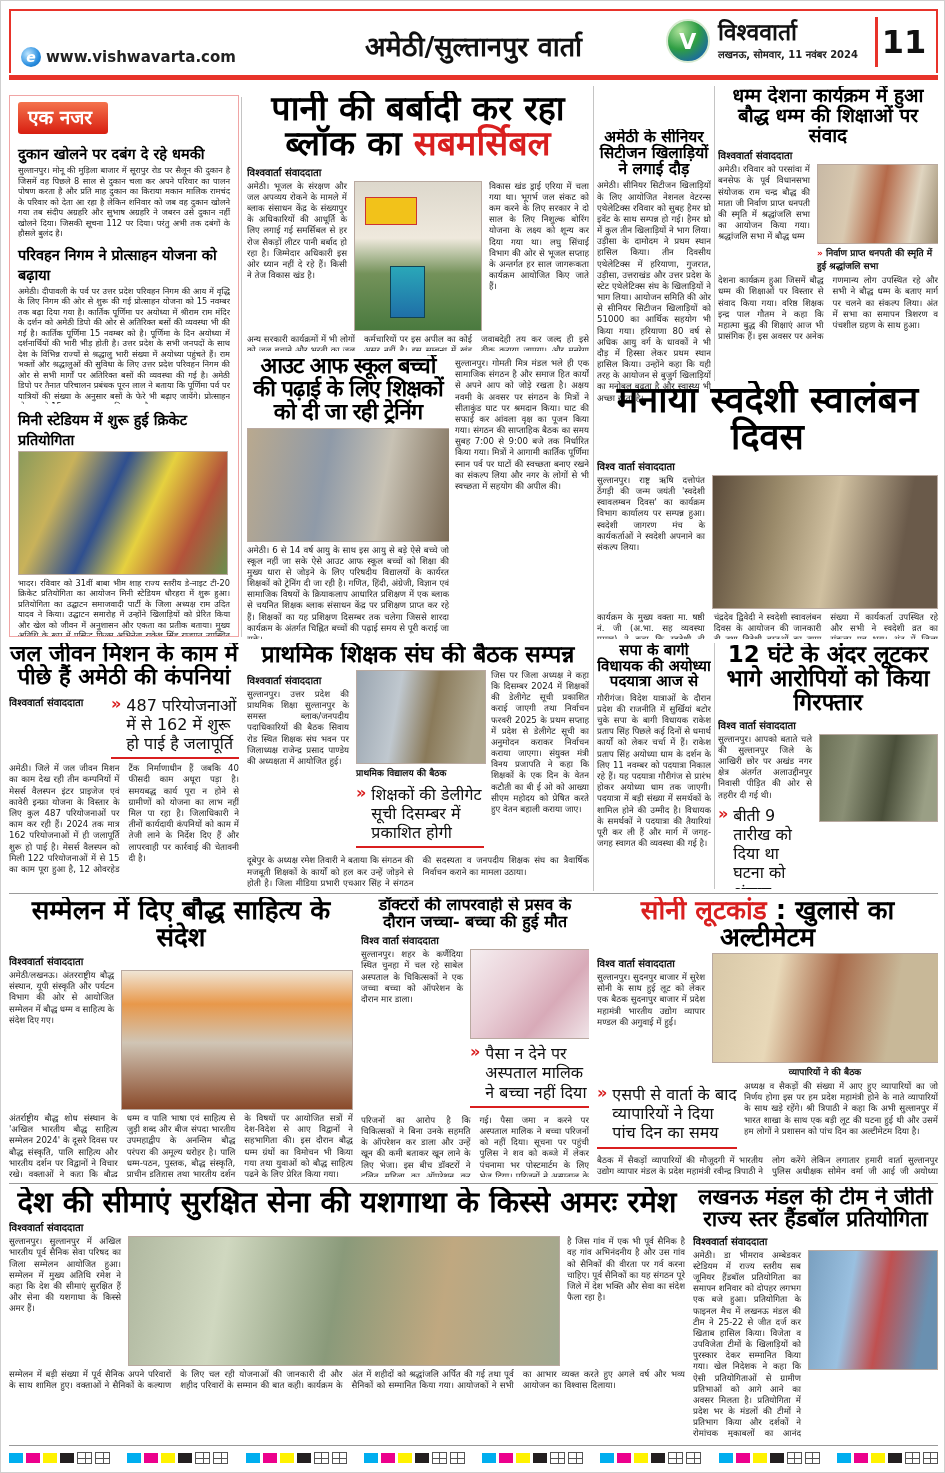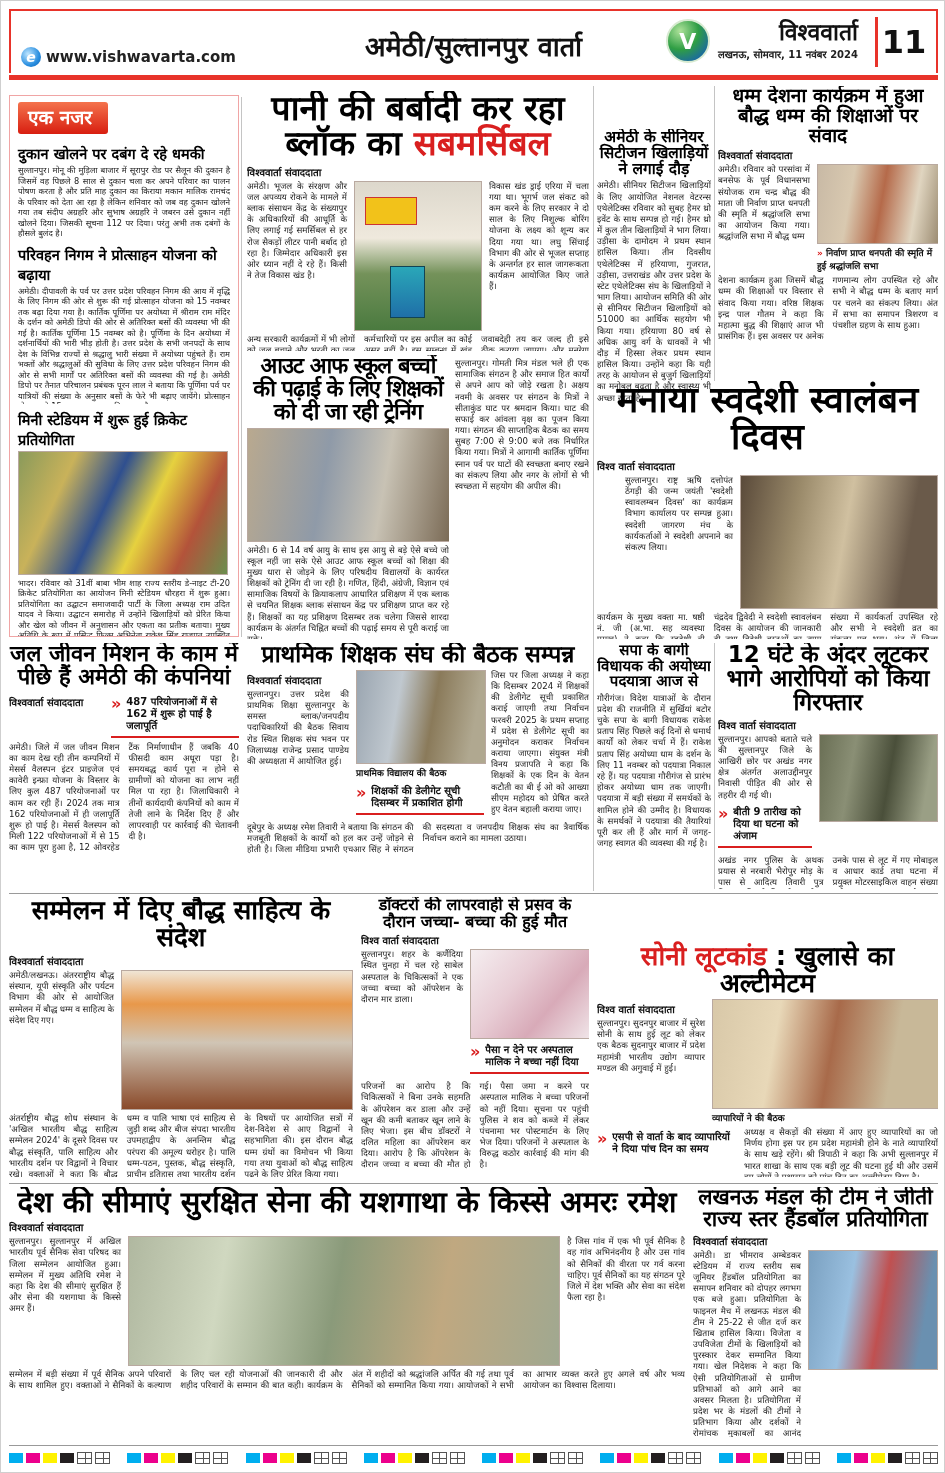--- a/index.html
+++ b/index.html
@@ -8,38 +8,38 @@
   .abs{position:absolute;overflow:hidden;box-sizing:border-box;}
   
   .hdr{border:2px solid #e8332a;border-bottom:none;}
   .site{position:absolute;left:10px;bottom:6px;font-weight:bold;font-size:15px;color:#222;display:flex;align-items:center;gap:5px;}
   .eicon{width:20px;height:20px;border-radius:50%;background:radial-gradient(circle at 35% 35%,#bfe6ff,#2a8fe0 60%,#0c5fb0);color:#fff;
          font-style:italic;font-weight:bold;font-size:14px;display:flex;align-items:center;justify-content:center;}
   .sect{position:absolute;left:0;right:0;top:16px;text-align:center;font-size:27px;font-weight:bold;color:#111;}
   .brand{position:absolute;right:78px;top:8px;display:flex;gap:8px;align-items:center;}
   .vlogo{width:40px;height:40px;border-radius:50%;background:radial-gradient(circle at 30% 25%,#aee29a,#2f9e44 45%,#1864ab 85%);
          color:#fff;font-weight:bold;font-size:22px;display:flex;align-items:center;justify-content:center;border:2px solid #d7ead0;}
-  .bname{font-size:23px;font-weight:bold;color:#111;line-height:1;text-align:right;}
+  .bname{font-size:23px;font-weight:bold;color:#111;line-height:1;}
   .bedition{font-size:10px;font-weight:bold;color:#222;margin-top:3px;}
   .pnum{position:absolute;right:6px;top:6px;bottom:6px;width:52px;border-left:3px solid #e8332a;
         display:flex;align-items:center;justify-content:center;font-size:32px;font-weight:bold;color:#111;}
   .redbar{background:#e8332a;}
   
   .hl{font-weight:bold;color:#000;line-height:1.04;text-align:center;}
   .hl .red{color:#d91f1f;}
   .by{font-weight:bold;font-size:10px;color:#111;margin:3px 0 2px 0;}
   .bd{font-size:8.6px;line-height:1.3;text-align:justify;color:#1b1b1b;}
   .c2{column-count:2;column-gap:9px;}
   .c3{column-count:3;column-gap:9px;}
   .c4{column-count:4;column-gap:9px;}
   .ph{border:1px solid #b9a9a0;}
   .cap{font-weight:bold;font-size:9px;color:#111;margin-top:2px;}
   .pq{margin:4px 0;padding-bottom:4px;border-bottom:2px solid #d91f1f;display:flex;gap:5px;}
   .pq .mark{color:#d91f1f;font-weight:bold;font-size:16px;line-height:1;}
-  .pq .t{font-weight:bold;font-size:10px;line-height:1.2;color:#111;}
+  .pq .t{font-weight:normal;font-size:16px;line-height:1.2;color:#111;}
   .flexrow{display:flex;gap:7px;}
   
   .ekbox{border:1px solid #f0a5a5;padding:6px 8px;}
   .ektitle{display:inline-block;background:linear-gradient(180deg,#f4734d,#d81e10);color:#fff;font-weight:bold;
            font-size:19px;padding:2px 16px 4px 10px;border-radius:3px;margin-bottom:4px;}
   .ekhead{font-size:14.5px;font-weight:bold;color:#000;margin:5px 0 2px 0;}
   .ekbd{font-size:8.2px;line-height:1.28;text-align:justify;}
   
   .ph-cricket{background:linear-gradient(115deg,#8a9a5b,#c9b25a 22%,#2f4f8f 42%,#e6d13f 60%,#b3533a 80%,#6b8e4e);}
   .ph-sub{background:linear-gradient(180deg,#ddd8cc,#efe9dd 38%,#74925a 62%,#4a7a3f);position:relative;}
@@ -147,21 +147,21 @@
   </div>
 
   <div class="abs" style="left:454px;top:354px;width:134px;height:284px;">
     <div class="bd" style="margin-top:3px;">सुल्तानपुर। गोमती मित्र मंडल भले ही एक सामाजिक संगठन है और समाज हित कार्यों से अपने आप को जोड़े रखता है। अक्षय नवमी के अवसर पर संगठन के मित्रों ने सीताकुंड घाट पर श्रमदान किया। घाट की सफाई कर आंवला वृक्ष का पूजन किया गया। संगठन की साप्ताहिक बैठक का समय सुबह 7:00 से 9:00 बजे तक निर्धारित किया गया। मित्रों ने आगामी कार्तिक पूर्णिमा स्नान पर्व पर घाटों की स्वच्छता बनाए रखने का संकल्प लिया और नगर के लोगों से भी स्वच्छता में सहयोग की अपील की।</div>
   </div>
 
   <div class="abs" style="left:596px;top:380px;width:341px;height:258px;">
     <div class="hl" style="font-size:36px;">मनाया स्वदेशी स्वालंबन दिवस</div>
     <div class="by">विश्व वार्ता संवाददाता</div>
     <div class="flexrow">
-      <div class="bd" style="width:108px;margin-left:28px;">सुल्तानपुर। राष्ट्र ऋषि दत्तोपंत ठेंगड़ी की जन्म जयंती 'स्वदेशी स्वावलम्बन दिवस' का कार्यक्रम विभाग कार्यालय पर सम्पन्न हुआ। स्वदेशी जागरण मंच के कार्यकर्ताओं ने स्वदेशी अपनाने का संकल्प लिया।</div>
+      <div class="bd" style="width:108px;">सुल्तानपुर। राष्ट्र ऋषि दत्तोपंत ठेंगड़ी की जन्म जयंती 'स्वदेशी स्वावलम्बन दिवस' का कार्यक्रम विभाग कार्यालय पर सम्पन्न हुआ। स्वदेशी जागरण मंच के कार्यकर्ताओं ने स्वदेशी अपनाने का संकल्प लिया।</div>
       <div class="ph ph-swadeshi" style="flex:1;height:132px;"></div>
     </div>
     <div class="bd c3" style="margin-top:3px;height:62px;">कार्यक्रम के मुख्य वक्ता मा. षष्ठी नं. जी (अ.भा. सह व्यवस्था प्रमुख) ने कहा कि स्वदेशी ही आत्मनिर्भर भारत का आधार है। जागरण मंच के जिला संयोजक चंद्रदेव द्विवेदी ने स्वदेशी स्वावलंबन दिवस के आयोजन की जानकारी दी तथा विदेशी वस्तुओं का त्याग कर स्वदेशी वस्तुओं के प्रयोग का आग्रह किया। इस अवसर पर बड़ी संख्या में कार्यकर्ता उपस्थित रहे और सभी ने स्वदेशी व्रत का संकल्प पत्र भरा। अंत में जिला संयोजक ने सभी का आभार व्यक्त किया।</div>
   </div>
 
   <div class="abs" style="left:8px;top:642px;width:230px;height:248px;">
     <div class="hl" style="font-size:22px;">जल जीवन मिशन के काम में पीछे हैं अमेठी की कंपनियां</div>
     <div class="flexrow" style="align-items:flex-start;margin-top:3px;">
       <div class="by" style="width:95px;">विश्ववार्ता संवाददाता</div>
       <div class="pq" style="flex:1;">
@@ -233,29 +233,29 @@
         <div class="pq" style="margin-top:5px;">
           <span class="mark">»</span>
           <span class="t">पैसा न देने पर अस्पताल मालिक ने बच्चा नहीं दिया</span>
         </div>
       </div>
     </div>
     <div class="bd c2" style="margin-top:3px;height:110px;">परिजनों का आरोप है कि चिकित्सकों ने बिना उनके सहमति के ऑपरेशन कर डाला और उन्हें खून की कमी बताकर खून लाने के लिए भेजा। इस बीच डॉक्टरों ने दलित महिला का ऑपरेशन कर दिया। आरोप है कि ऑपरेशन के दौरान जच्चा व बच्चा की मौत हो गई। पैसा जमा न करने पर अस्पताल मालिक ने बच्चा परिजनों को नहीं दिया। सूचना पर पहुंची पुलिस ने शव को कब्जे में लेकर पंचनामा भर पोस्टमार्टम के लिए भेज दिया। परिजनों ने अस्पताल के विरुद्ध कठोर कार्रवाई की मांग की है।</div>
   </div>
 
   <div class="abs" style="left:596px;top:896px;width:341px;height:280px;">
-    <div class="hl" style="font-size:26px;margin-top:46px;">
+    <div class="hl" style="font-size:26px;">
       <span class="red">सोनी लूटकांड</span><span> : खुलासे का अल्टीमेटम</span>
     </div>
     <div class="flexrow" style="margin-top:2px;">
       <div style="width:108px;">
         <div class="by">विश्व वार्ता संवाददाता</div>
         <div class="bd">सुल्तानपुर। सुदनपुर बाजार में सुरेश सोनी के साथ हुई लूट को लेकर एक बैठक सुदनापुर बाजार में प्रदेश महामंत्री भारतीय उद्योग व्यापार मण्डल की अगुवाई में हुई।</div>
       </div>
-      <div style="flex:1;">
+      <div style="flex:1;text-align:center;">
         <div class="ph ph-traders" style="width:100%;height:108px;"></div>
         <div class="cap">व्यापारियों ने की बैठक</div>
       </div>
     </div>
     <div class="flexrow" style="margin-top:3px;">
       <div class="pq" style="width:140px;flex:none;">
         <span class="mark">»</span>
         <span class="t">एसपी से वार्ता के बाद व्यापारियों ने दिया पांच दिन का समय</span>
       </div>
       <div class="bd" style="flex:1;">अध्यक्ष व सैकड़ों की संख्या में आए हुए व्यापारियों का जो निर्णय होगा इस पर हम प्रदेश महामंत्री होने के नाते व्यापारियों के साथ खड़े रहेंगे। श्री त्रिपाठी ने कहा कि अभी सुल्तानपुर में भारत शाखा के साथ एक बड़ी लूट की घटना हुई थी और उसमें हम लोगों ने प्रशासन को पांच दिन का अल्टीमेटम दिया है।</div>

